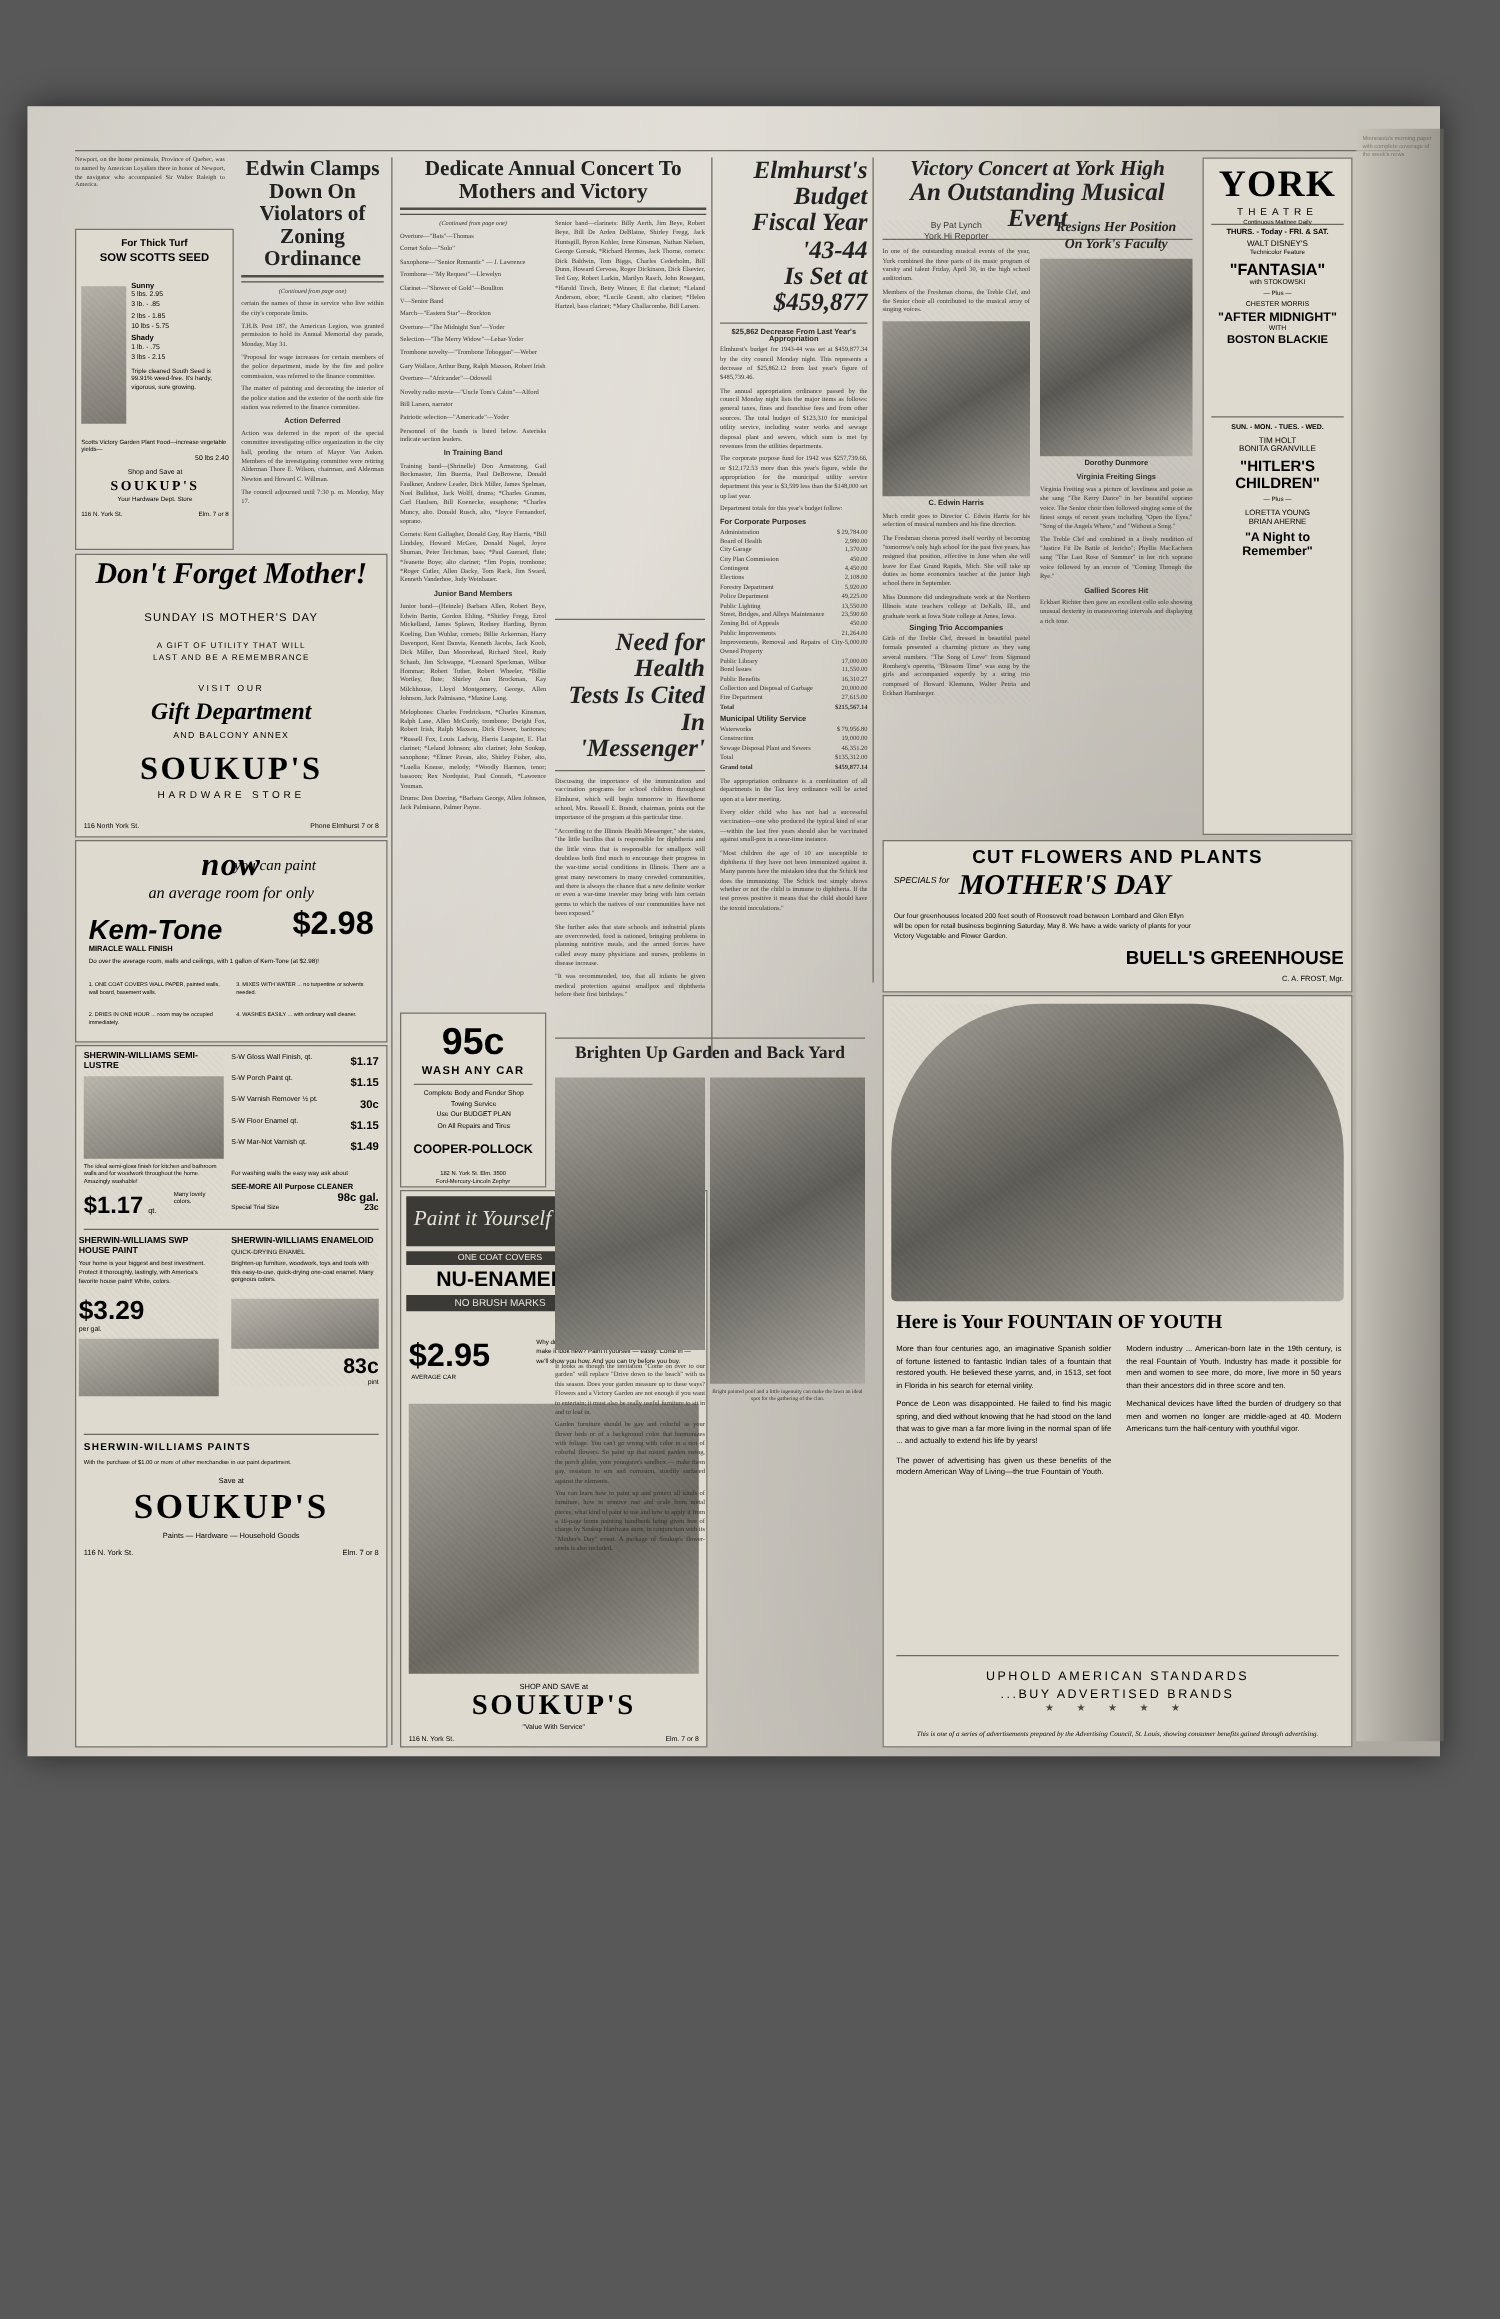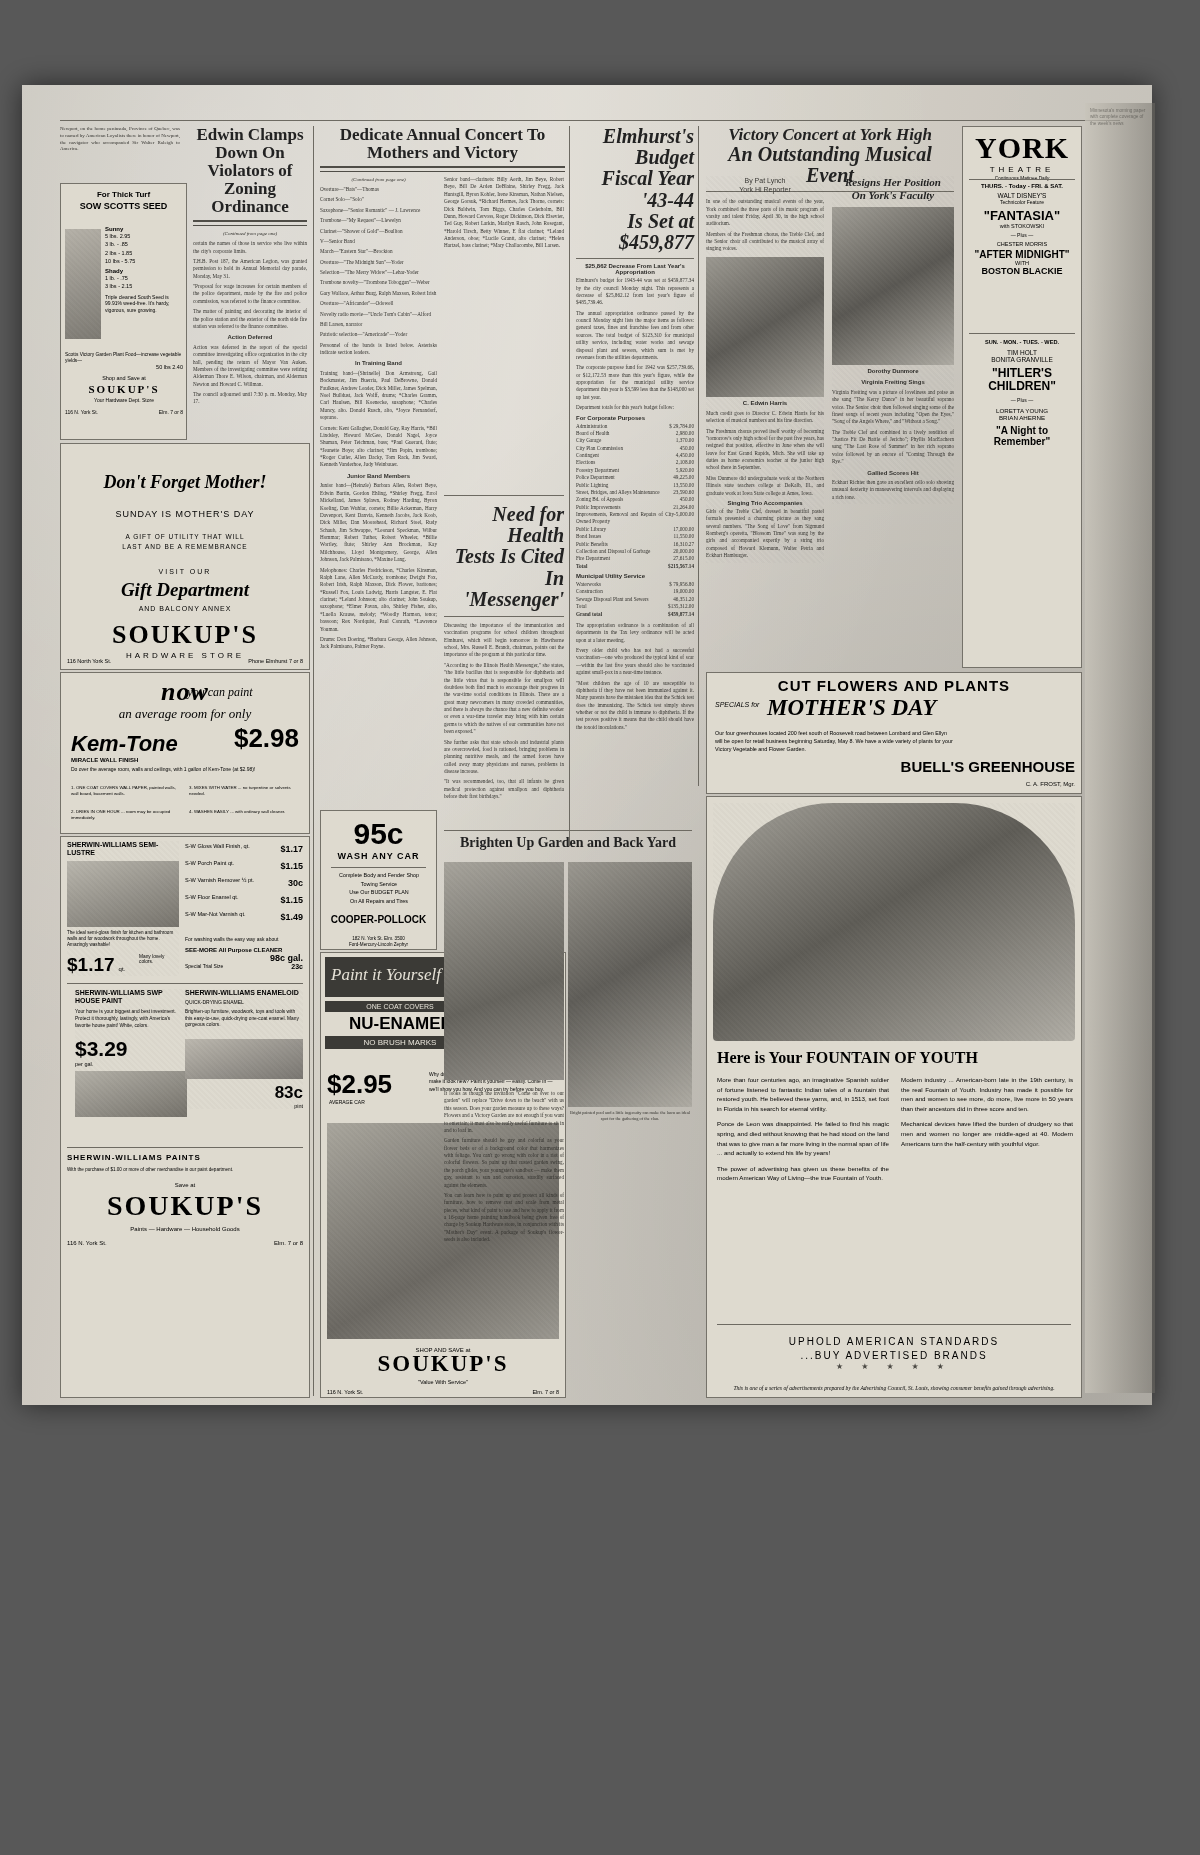--- a/index.html
+++ b/index.html
@@ -86,21 +86,21 @@
       <div class="center soukup" style="font-size:11px;margin-top:2px;">SOUKUP'S</div>
       <div class="center" style="font-size:5px;margin-top:2px;">Your Hardware Dept. Store</div>
       <div style="font-size:5px;margin-top:6px;display:flex;justify-content:space-between;">
         <span>116 N. York St.</span>
         <span>Elm. 7 or 8</span>
       </div>
     </div>
   </div>
 
   <div class="ad" style="left:60px;top:443px;width:248px;height:225px;">
-    <div class="center script bold" style="font-size:18px;margin-top:28px;">Don't Forget Mother!</div>
+    <div class="center script bold" style="font-size:24px;margin-top:2px;">Don't Forget Mother!</div>
     <div class="center sans" style="font-size:9px;letter-spacing:1px;margin-top:16px;">SUNDAY IS MOTHER'S DAY</div>
     <div class="center sans" style="font-size:6.5px;letter-spacing:1px;margin-top:14px;">A GIFT OF UTILITY THAT WILL</div>
     <div class="center sans" style="font-size:6.5px;letter-spacing:1px;margin-top:3px;">LAST AND BE A REMEMBRANCE</div>
     <div class="center sans" style="font-size:7px;letter-spacing:2px;margin-top:18px;">VISIT OUR</div>
     <div class="center script bold" style="font-size:19px;margin-top:4px;">Gift Department</div>
     <div class="center sans" style="font-size:7px;letter-spacing:1px;margin-top:4px;">AND BALCONY ANNEX</div>
     <div class="center soukup" style="font-size:26px;margin-top:8px;">SOUKUP'S</div>
     <div class="center sans" style="font-size:8px;letter-spacing:3px;margin-top:1px;">HARDWARE STORE</div>
     <div style="position:absolute;left:6px;bottom:5px;right:6px;font-size:5.5px;display:flex;justify-content:space-between;" class="sans">
       <span>116 North York St.</span>
@@ -161,21 +161,21 @@
       <div style="font-size:6px;margin-top:4px;font-weight:700;">SEE-MORE All Purpose CLEANER</div>
       <div style="font-size:9px;font-weight:700;text-align:right;">98c gal.</div>
       <div style="font-size:5px;display:flex;justify-content:space-between;">
           <span>Special Trial Size</span>
           <span style="font-size:7px;font-weight:700;">23c</span>
         </div>
     </div>
 
     <div class="rule" style="left:6px;top:146px;width:236px;height:1px;"></div>
 
-    <div style="position:absolute;left:14px;top:152px;width:112px;" class="sans">
+    <div style="position:absolute;left:2px;top:152px;width:112px;" class="sans">
       <div class="bold" style="font-size:7px;line-height:1.15;">SHERWIN-WILLIAMS SWP HOUSE PAINT</div>
       <div style="font-size:4.8px;margin-top:4px;line-height:1.4;">Your home is your biggest and best investment. Protect it thoroughly, lastingly, with America's favorite house paint! White, colors.</div>
       <div style="margin-top:8px;"><span class="bold" style="font-size:21px;">$3.29</span></div>
       <div style="font-size:5.5px;">per gal.</div>
       <div style="margin-top:4px;height:46px;background:linear-gradient(160deg,#b4b1a8,#74716a);">
           <div class="noise"></div>
         </div>
     </div>
 
     <div style="position:absolute;left:124px;top:152px;width:118px;" class="sans">

